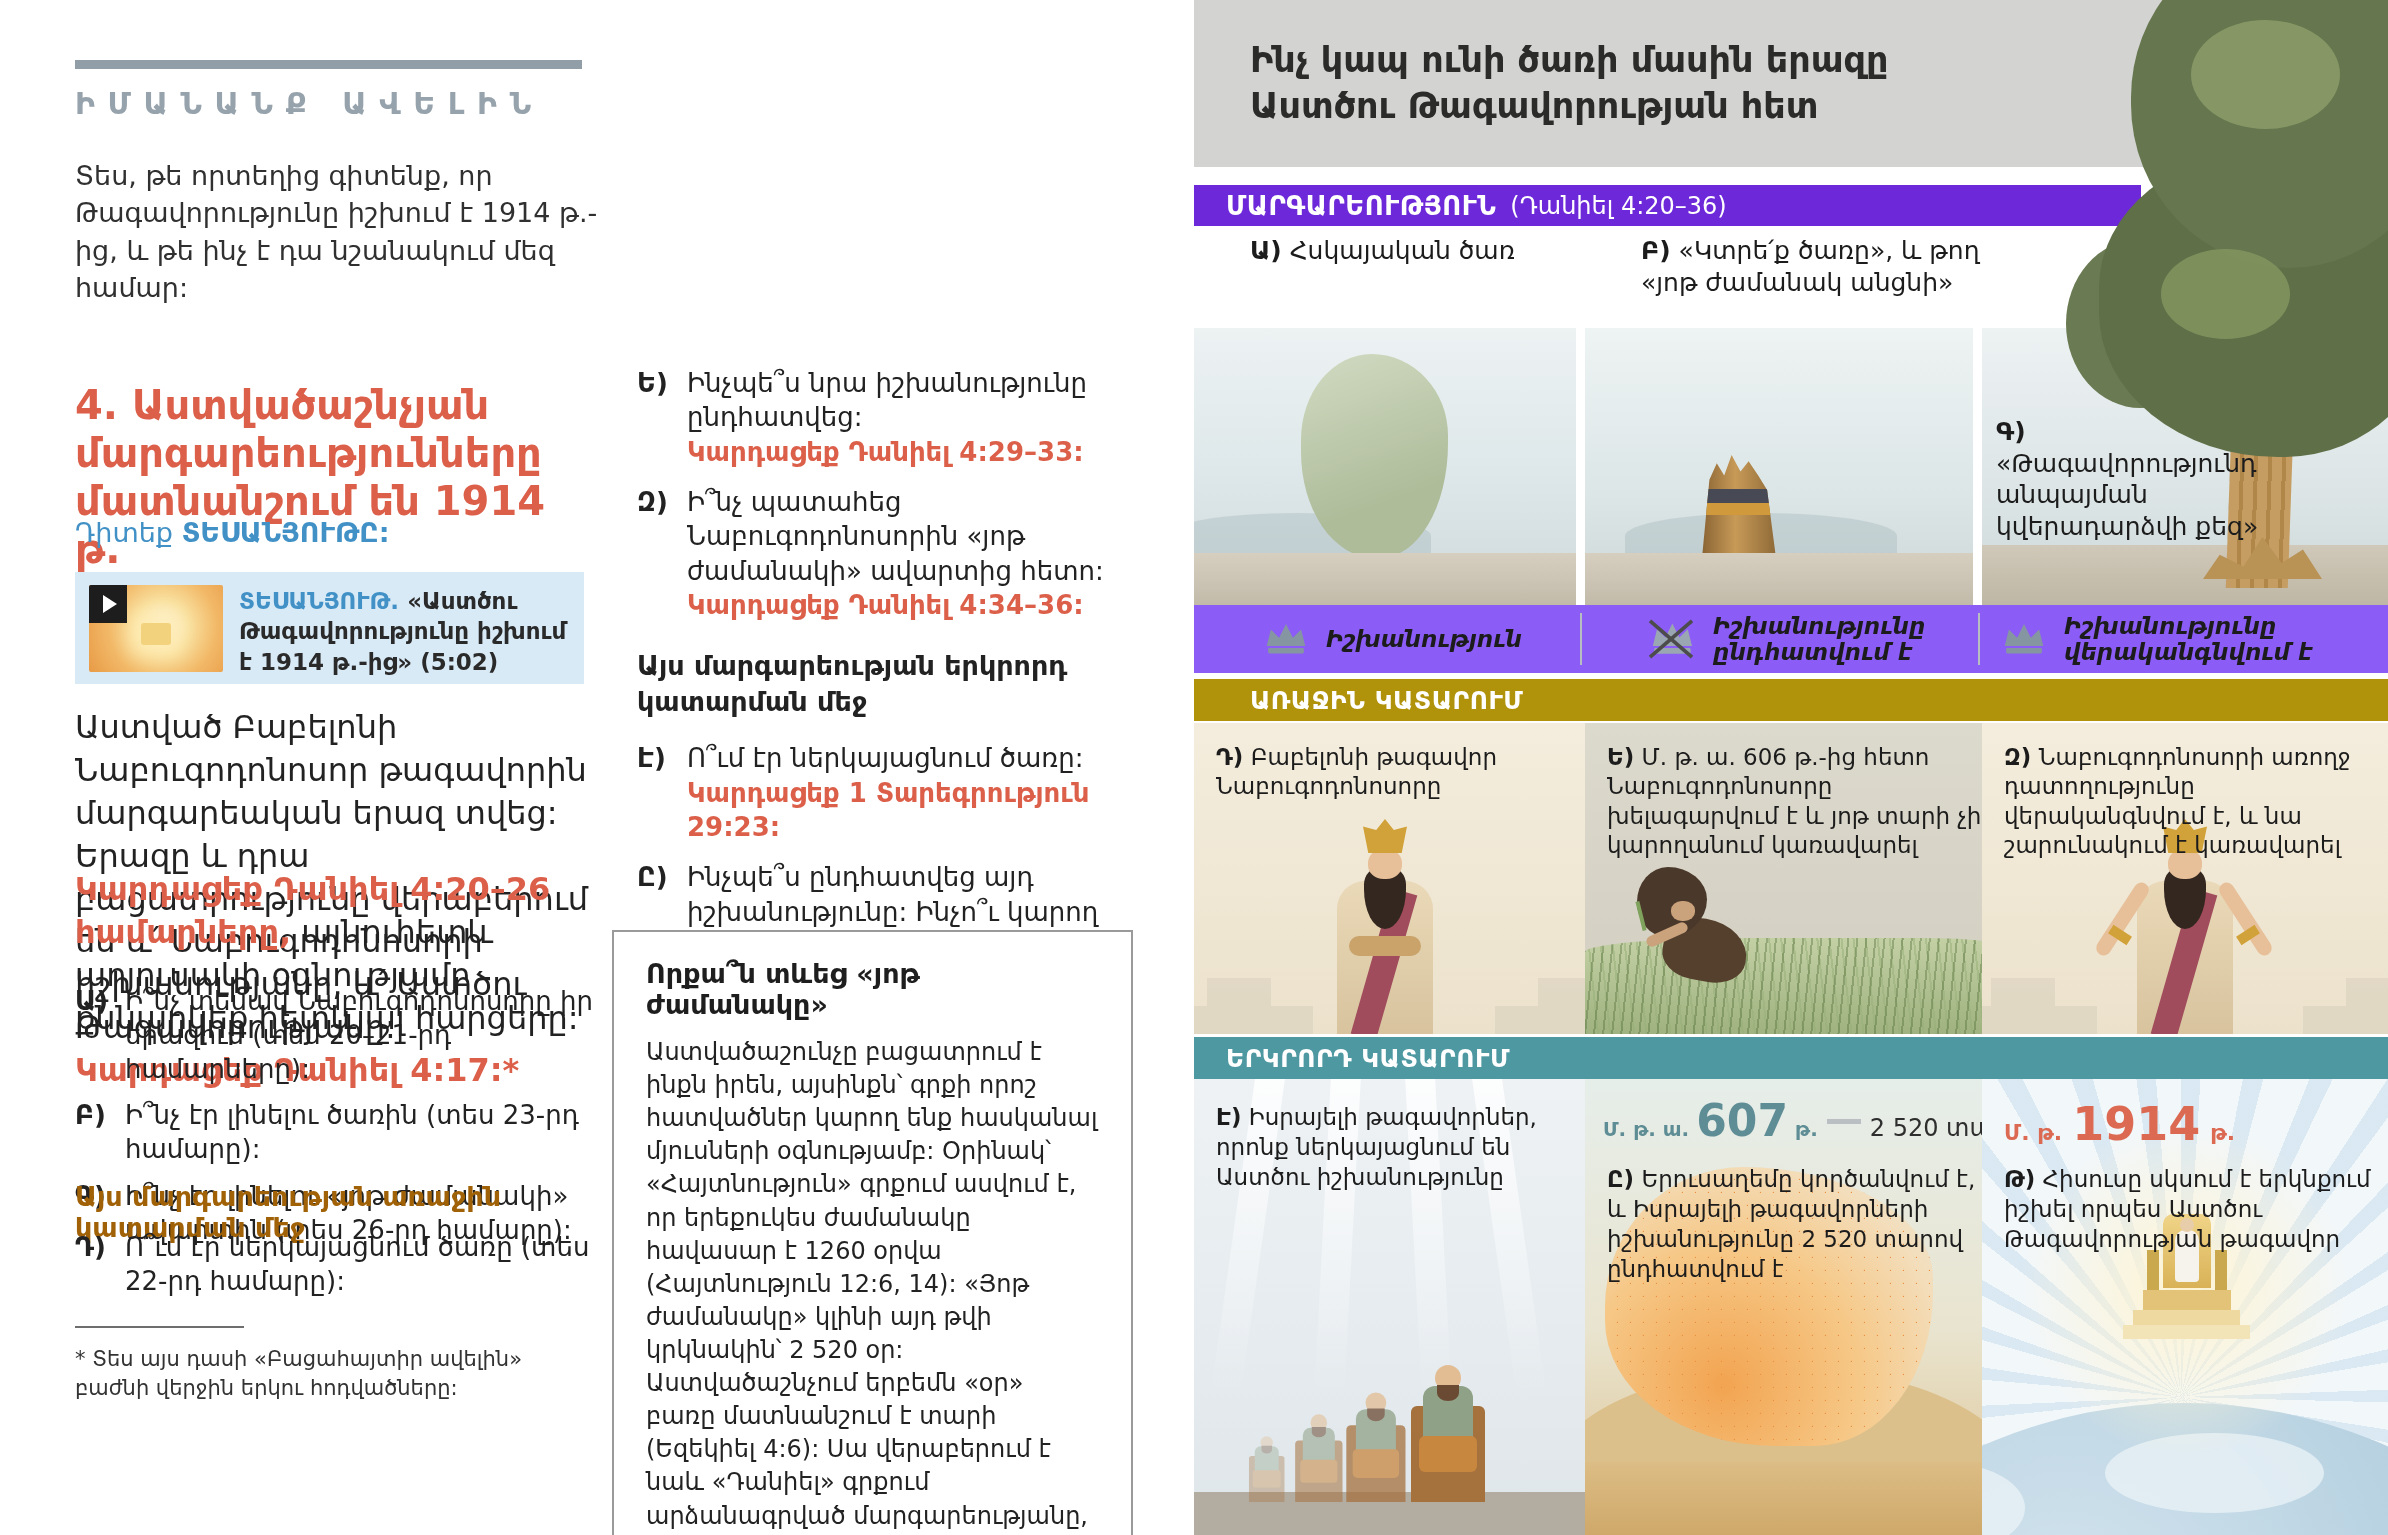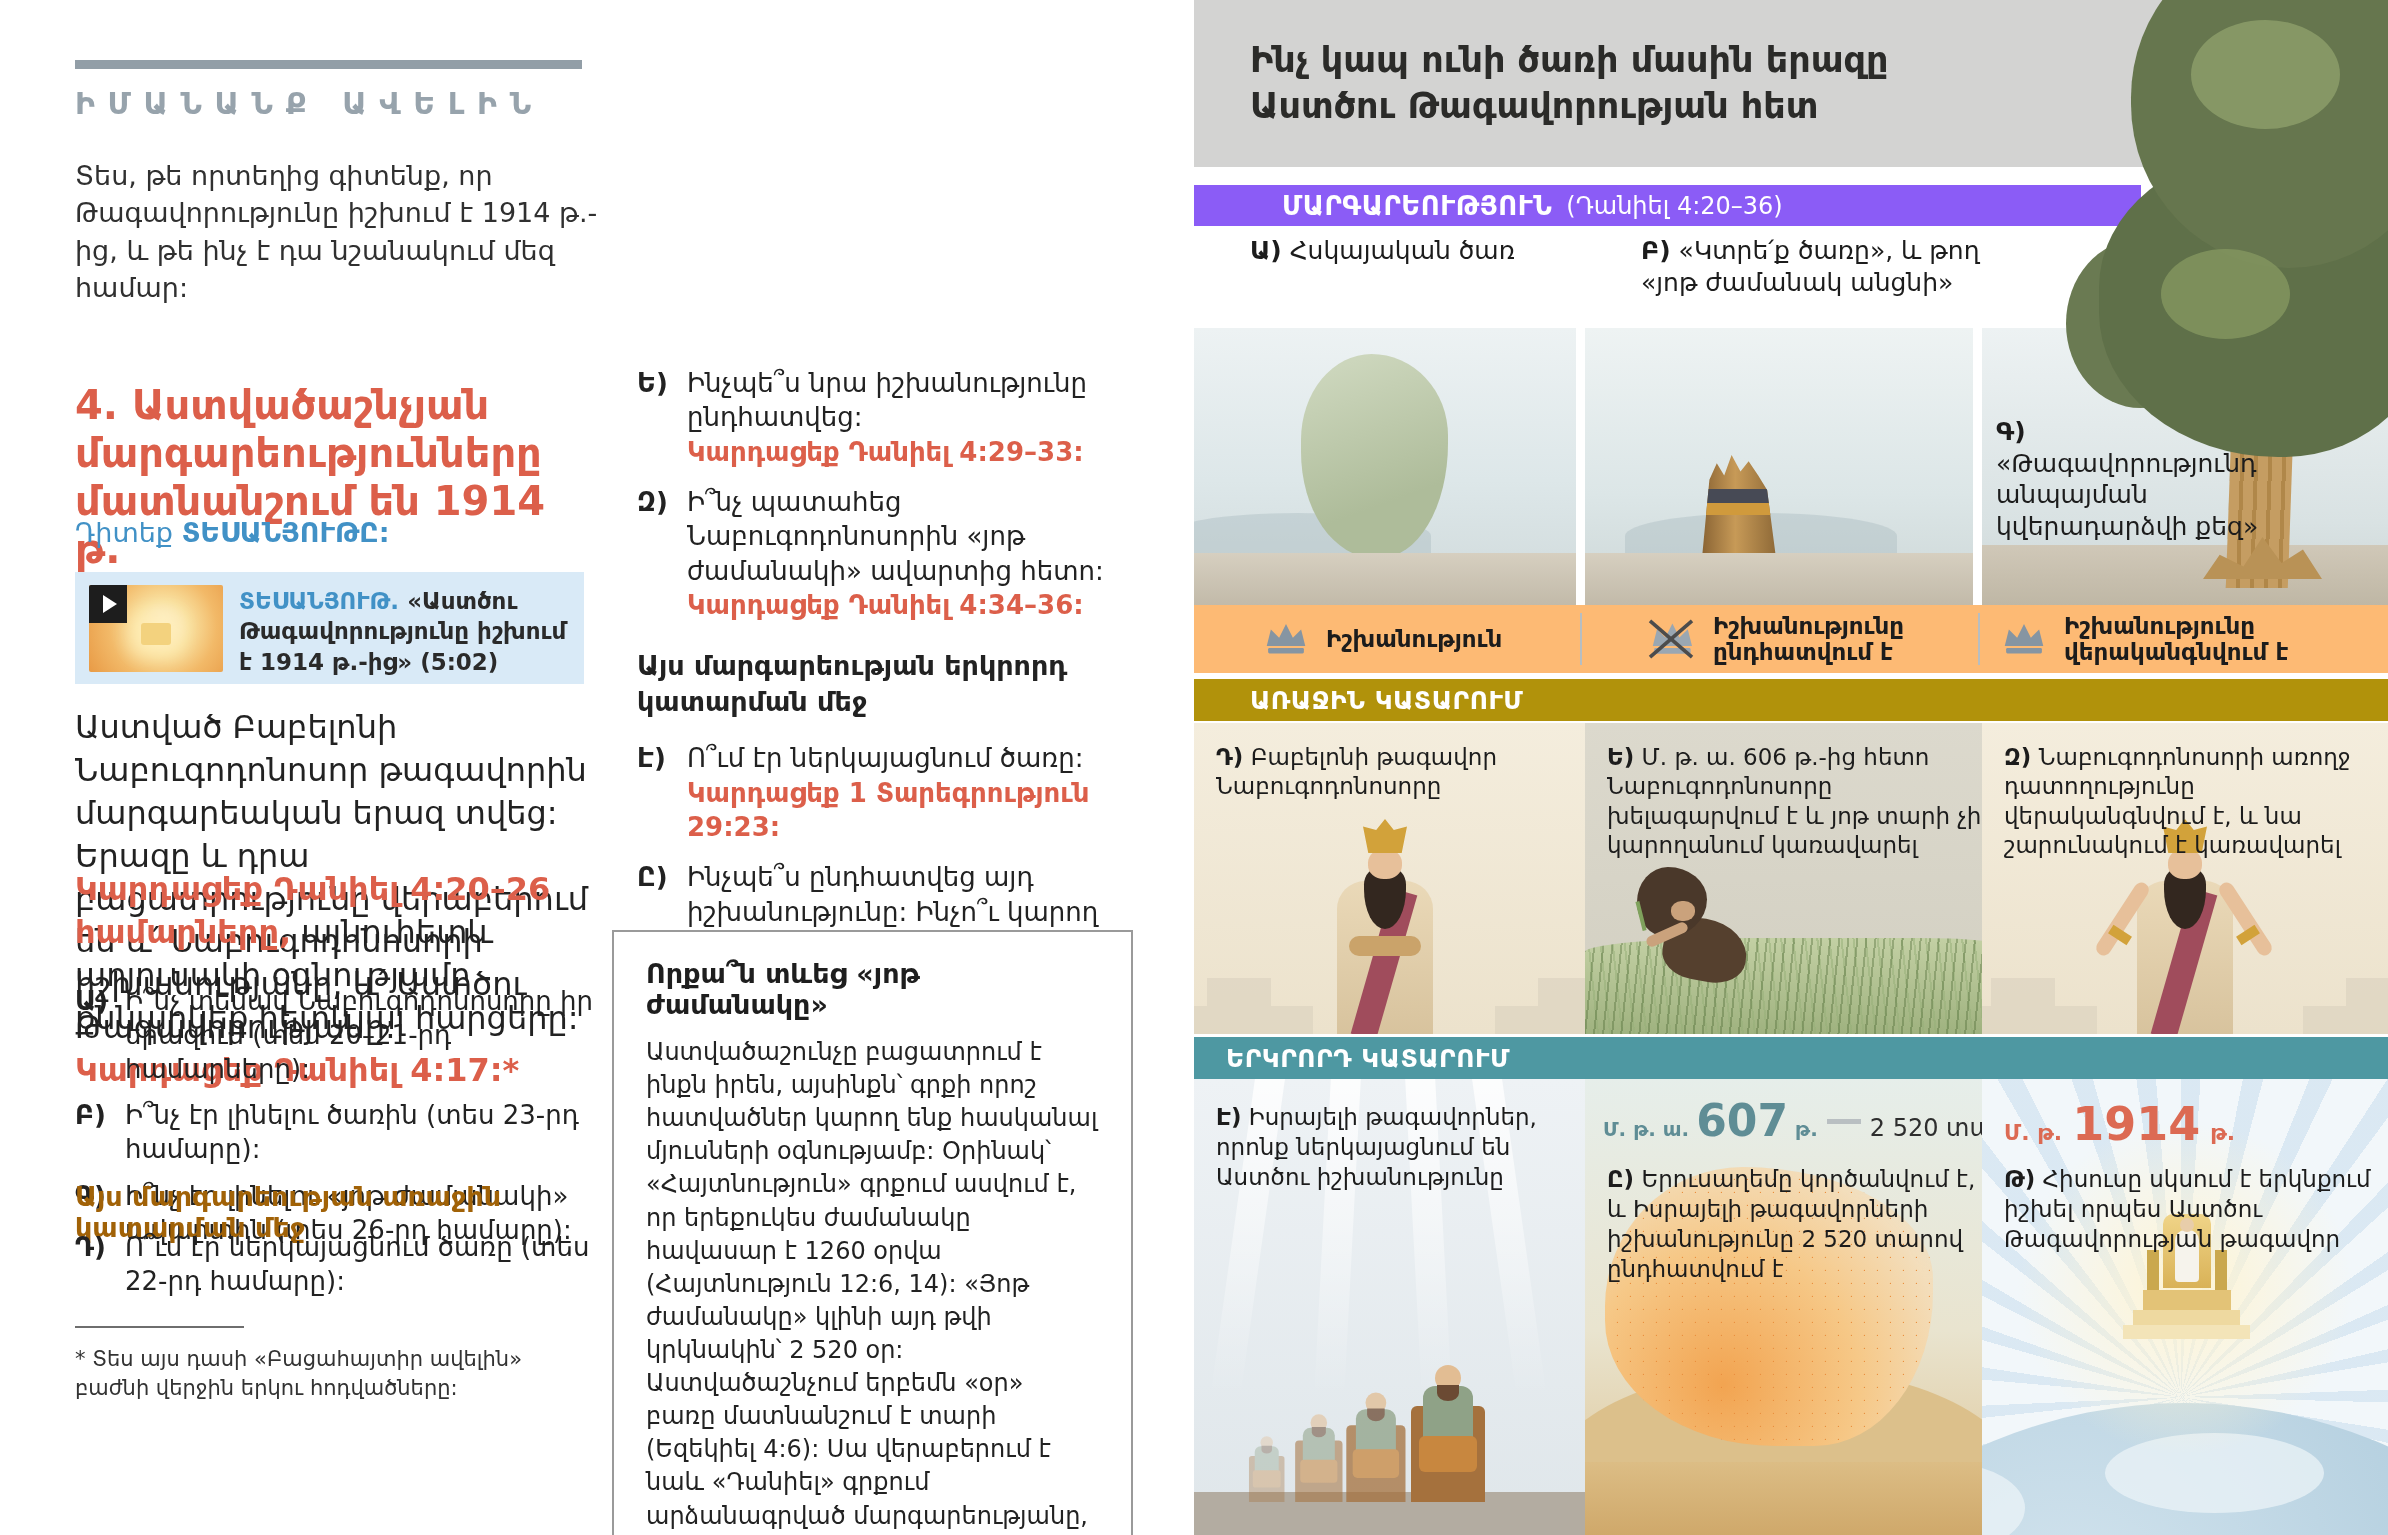--- a/index.html
+++ b/index.html
@@ -41,22 +41,22 @@
   .mcol .sub2{font-size:27px;font-weight:bold;margin:26px 0 22px 0;}
   .sbox{left:612px;top:930px;width:521px;box-sizing:border-box;border:2px solid #9a9a9a;background:#fff;
         padding:26px 32px 30px 32px;}
   .sbox h3{margin:0 0 16px 0;font-size:27px;font-weight:bold;color:#1e1e1e;}
   .sbox p{margin:0;font-size:24px;line-height:1.38;color:#222;}
 
   
   .rp{left:1194px;top:0;width:1194px;height:1535px;overflow:hidden;}
   .rtitle{left:0;top:0;width:1194px;height:167px;background:#d3d3d2;z-index:0;}
   .rtitle .tt{position:absolute;left:56px;top:38px;width:756px;font-size:35px;line-height:1.3;font-weight:bold;color:#2b2b29;}
-  .rbanner{left:0;top:185px;width:947px;height:41px;background:#8b5cf6;color:#fff;display:flex;align-items:center;
-           padding-left:88px;box-sizing:border-box;z-index:1;}
+  .rbanner{left:0;top:185px;width:947px;height:41px;background:#6d28d9;color:#fff;display:flex;align-items:center;
+           padding-left:32px;box-sizing:border-box;z-index:1;}
   .rbanner .bl{font-size:26px;font-weight:bold;letter-spacing:.02em;}
   .rbanner .br{font-size:24px;margin-left:14px;}
 
   .clabel{top:235px;font-size:25px;line-height:1.26;color:#1c1c1c;z-index:1;margin-left:44px;}
   .clabel b{font-weight:bold;}
   .lab1{left:12px;width:348px;}
   .lab2{left:403px;width:368px;}
 
   .img{top:328px;height:277px;overflow:hidden;z-index:0;}
   .img1{left:0;width:382px;background:linear-gradient(180deg,#edf2f3 0%,#dde7e9 55%,#cfd9da 100%);}
@@ -79,21 +79,21 @@
             background:repeating-linear-gradient(90deg,#c59d62 0 10px,#b08749 10px 14px);transform:skewX(-2deg);}
   .roots{position:absolute;left:221px;top:537px;width:119px;height:42px;background:#b99256;
          clip-path:polygon(0 100%,14% 42%,34% 70%,50% 0,66% 62%,84% 30%,100% 100%);}
   .blobA{position:absolute;left:149px;top:-60px;width:318px;height:328px;background:#66764e;border-radius:46% 54% 50% 50%/48% 44% 54% 50%;}
   .blobB{position:absolute;left:117px;top:149px;width:338px;height:308px;background:#5f7049;border-radius:52% 48% 46% 54%/46% 52% 50% 48%;}
   .blobC{position:absolute;left:84px;top:239px;width:149px;height:169px;background:#6a7a52;border-radius:50%;}
   .patch1{position:absolute;left:209px;top:20px;width:149px;height:109px;background:#8ea06b;border-radius:50%;opacity:.8;}
   .patch2{position:absolute;left:179px;top:249px;width:129px;height:90px;background:#859760;border-radius:50%;opacity:.8;}
   .lab3{position:absolute;left:14px;top:416px;width:279px;font-size:25px;line-height:1.26;color:#1c1c1c;}
 
-  .crownrow{left:0;top:605px;width:1194px;height:68px;background:#fdba74;z-index:3;}
+  .crownrow{left:0;top:605px;width:1194px;height:68px;background:#8b5cf6;z-index:3;font-style:italic;}
   .crcell{position:absolute;top:0;height:68px;display:flex;align-items:center;gap:18px;font-size:23px;font-weight:bold;color:#1c1c1c;}
   .cr1{left:70px;width:299px;} .cr2{left:453px;width:318px;} .cr3{left:808px;width:378px;}
   .crsep{position:absolute;top:8px;width:2px;height:52px;background:#b7bec2;}
   .crownsvg{flex:none;}
   .crtext{line-height:1.15;}
 
   .gband{left:0;top:679px;width:1194px;height:42px;background:#b1920b;color:#fff;font-size:25px;font-weight:bold;
          display:flex;align-items:center;padding-left:56px;box-sizing:border-box;letter-spacing:.02em;z-index:3;}
   .tband{left:0;top:1037px;width:1194px;height:42px;background:#4e98a2;color:#fff;font-size:25px;font-weight:bold;
          display:flex;align-items:center;padding-left:32px;box-sizing:border-box;letter-spacing:.02em;z-index:3;}

